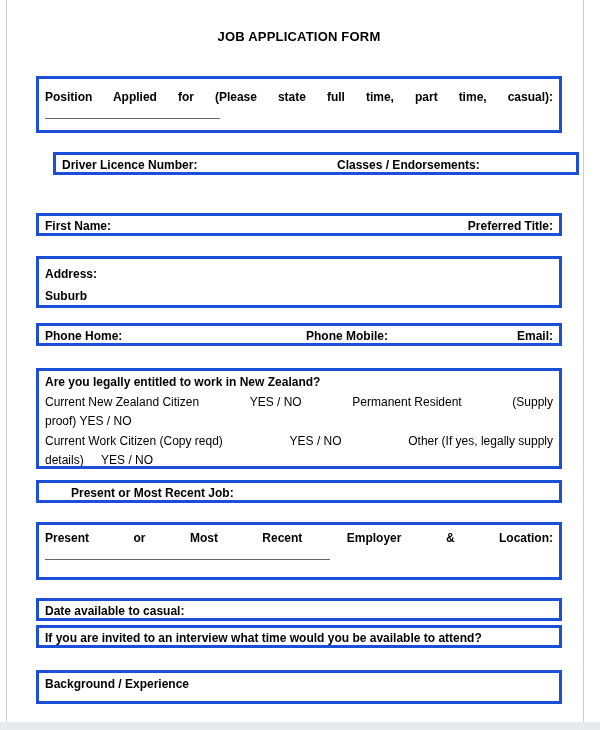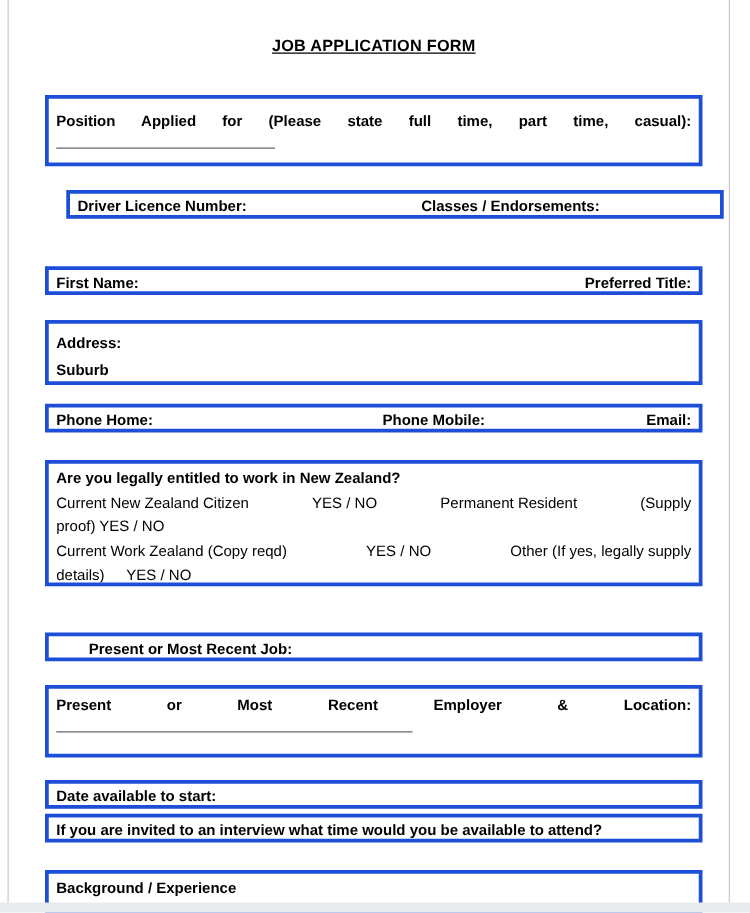--- a/index.html
+++ b/index.html
@@ -11,21 +11,21 @@
   .page { position: relative; width: 600px; height: 730px; background: #fff; }
   .page-edge { position: absolute; top: 0; bottom: 8px; width: 1px; background: #cccccc; }
   .page-edge.left  { left: 6px; }
   .page-edge.right { left: 583px; }
   .bottom-band { position: absolute; left: 0; right: 0; bottom: 0; height: 8px; background: #e8ebed; z-index: 5; }
 
   .content { position: relative; margin-left: 36px; width: 526px; padding-top: 29px; }
 
   .form-title {
     text-align: center; font-weight: bold; font-size: 13px; line-height: 16px;
-    text-decoration: underline; letter-spacing: 0.2px;
+    letter-spacing: 0.2px;
   }
 
   .box {
     box-sizing: border-box; border: 3px solid #1d4ed8; width: 526px;
     font-size: 12px; overflow: hidden; background: #fff;
   }
   .bold { font-weight: bold; }
 
   
   .box.single { height: 23px; padding: 3px 6px 0 6px; line-height: 15px; }
@@ -50,21 +50,21 @@
   .box.contact-box { margin-top: 15px; display: flex; }
   .contact-col1 { width: 261px; flex: 0 0 261px; }
   .contact-col2 { flex: 1; }
   .contact-col3 { text-align: right; }
 
   .box.nz-box { margin-top: 22px; height: 101px; padding: 2px 6px 12px 6px; }
   .nz-box .nz-line { line-height: 19.5px; }
   .nz-flex { display: flex; justify-content: space-between; }
   .gap-left { margin-left: 14px; }
 
-  .box.recent-job-box { margin-top: 37px; padding-left: 32px; }
+  .box.recent-job-box { margin-top: 11px; padding-left: 32px; }
 
   .box.employer-box { margin-top: 19px; height: 58px; padding: 6px 6px 0 6px; }
   .blank.employer-blank { width: 285px; margin-top: 13px; }
 
   .box.start-date-box { margin-top: 18px; }
   .box.interview-box { margin-top: 4px; }
   .box.background-box { margin-top: 22px; height: 34px; padding: 4px 6px 0 6px; line-height: 15px; }
 </style>
 </head>
 <body>
@@ -108,41 +108,41 @@
       <div class="nz-line nz-flex">
         <span>Current New Zealand Citizen</span>
         <span>YES / NO</span>
         <span>Permanent Resident</span>
         <span>(Supply</span>
       </div>
       <div class="nz-line">
         <span>proof) YES / NO</span>
       </div>
       <div class="nz-line nz-flex">
-        <span>Current Work Zealand (Copy reqd)</span>
+        <span>Current Work Citizen (Copy reqd)</span>
         <span>YES / NO</span>
         <span>Other (If yes, legally supply</span>
       </div>
       <div class="nz-line">
         <span>details)</span>
         <span class="gap-left">YES / NO</span>
       </div>
     </div>
 
     <div class="box single recent-job-box">
       <span class="bold">Present or Most Recent Job:</span>
     </div>
 
     <div class="box employer-box">
       <div class="justify-line bold">Present or Most Recent Employer &amp; Location:</div>
       <div class="blank employer-blank"></div>
     </div>
 
     <div class="box single start-date-box">
-      <span class="bold">Date available to start:</span>
+      <span class="bold">Date available to casual:</span>
     </div>
 
     <div class="box single interview-box">
       <span class="bold">If you are invited to an interview what time would you be available to attend?</span>
     </div>
 
     <div class="box background-box">
       <span class="bold">Background / Experience</span>
     </div>
 

